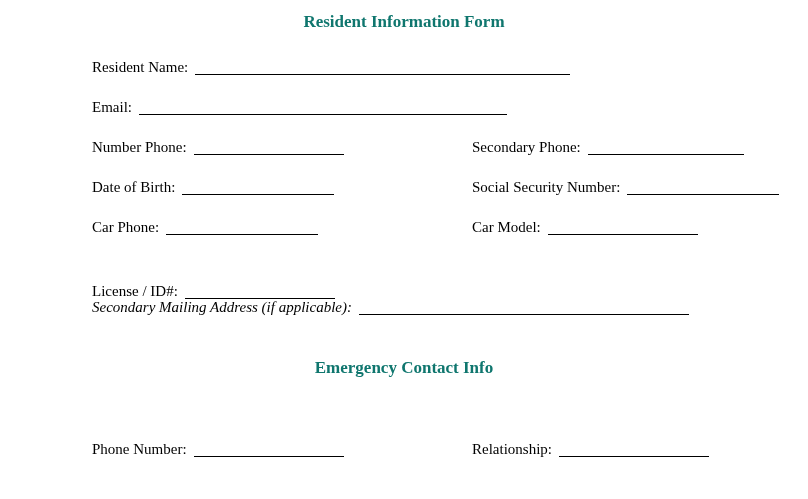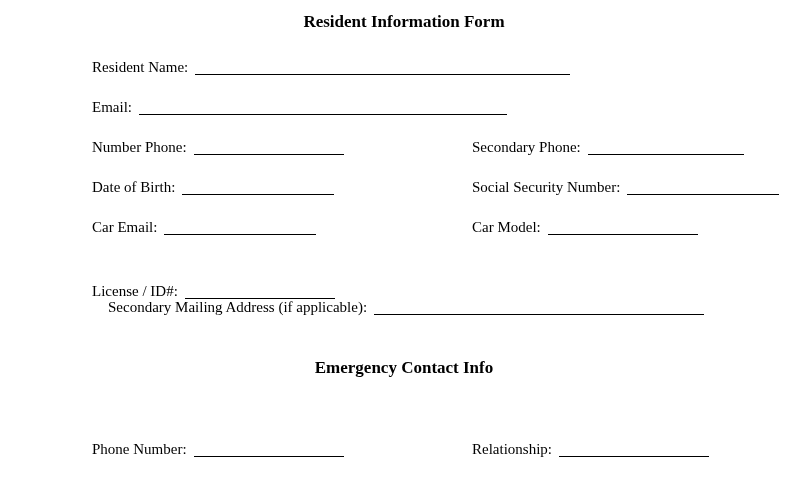--- a/index.html
+++ b/index.html
@@ -13,21 +13,21 @@
     font-size: 15px;
     overflow: hidden;
   }
   .section-title {
     position: absolute;
     left: 0;
     width: 808px;
     text-align: center;
     font-weight: bold;
     font-size: 17px;
-    color: #000000;
+    color: #0f766e;
   }
   .row { position: absolute; white-space: nowrap; }
   .field { display: inline-block; white-space: nowrap; }
   .label { display: inline; color: #000000; }
   .blank {
     display: inline-block;
     height: 4px;
     border-bottom: 1px solid #000000;
     margin-left: 7px;
     margin-bottom: -3px;
@@ -63,32 +63,32 @@
     <span class="field col1">
       <span class="label">Date of Birth:</span><span class="blank" style="width:152px;"></span>
     </span>
     <span class="field col2">
       <span class="label">Social Security Number:</span><span class="blank" style="width:152px;"></span>
     </span>
   </div>
 
   <div class="row" style="left:92px; top:219px; width:716px;">
     <span class="field col1">
-      <span class="label">Car Email:</span><span class="blank" style="width:152px;"></span>
+      <span class="label">Car Phone:</span><span class="blank" style="width:152px;"></span>
     </span>
     <span class="field col2">
       <span class="label">Car Model:</span><span class="blank" style="width:150px;"></span>
     </span>
   </div>
 
   <div class="row" style="left:92px; top:259px;margin-top:24px;">
     <span class="label">License / ID#:</span><span class="blank" style="width:150px;"></span>
   </div>
 
-  <div class="row" style="left:108px; top:299px;">
+  <div class="row" style="left:92px; top:299px;font-style:italic;">
     <span class="label">Secondary Mailing Address (if applicable):</span><span class="blank" style="width:330px;"></span>
   </div>
 
   <div class="section-title" style="top:358px;">Emergency Contact Info</div>
 
 
   <div class="row" style="left:92px; top:441px; width:716px;">
     <span class="field col1">
       <span class="label">Phone Number:</span><span class="blank" style="width:150px;"></span>
     </span>

